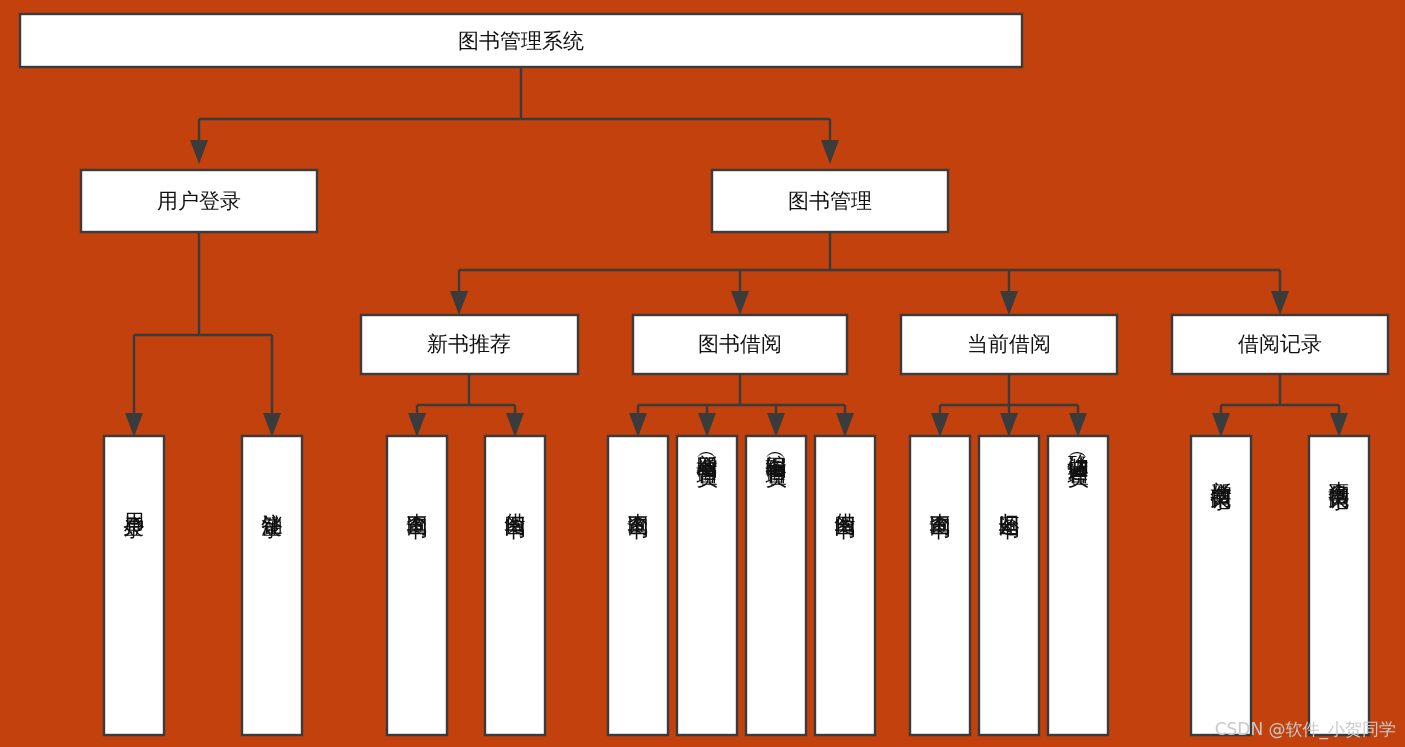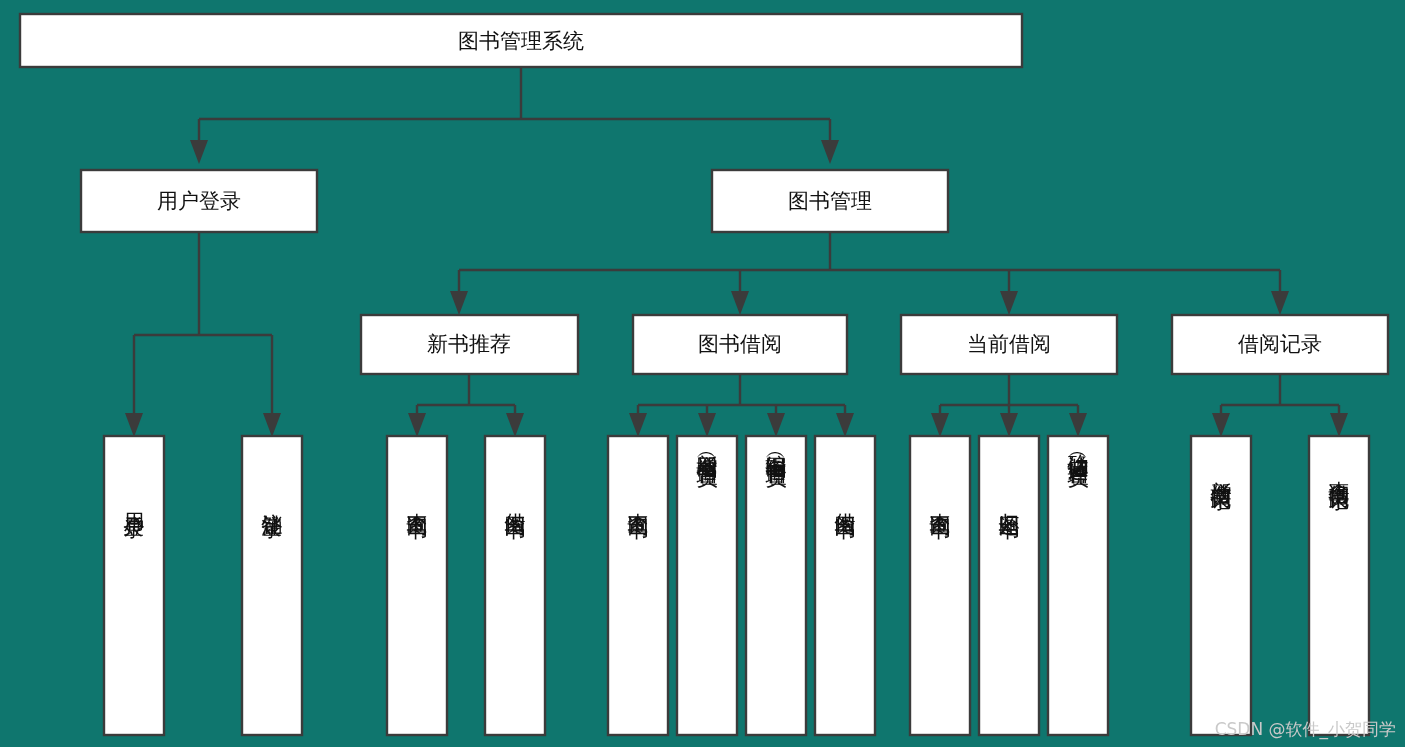--- a/index.html
+++ b/index.html
@@ -8,21 +8,21 @@
     padding: 0;
     background: #ffffff;
   }
   body {
     font-family: "DejaVu Sans", "Liberation Sans", sans-serif;
   }
   #diagram-root {
     position: relative;
     width: 1405px;
     height: 747px;
-    background: #0f766e;
+    background: #c2410c;
     overflow: hidden;
   }
   svg.diagram-canvas {
     position: absolute;
     left: 0;
     top: 0;
     width: 1405px;
     height: 747px;
   }
   .node-box {

